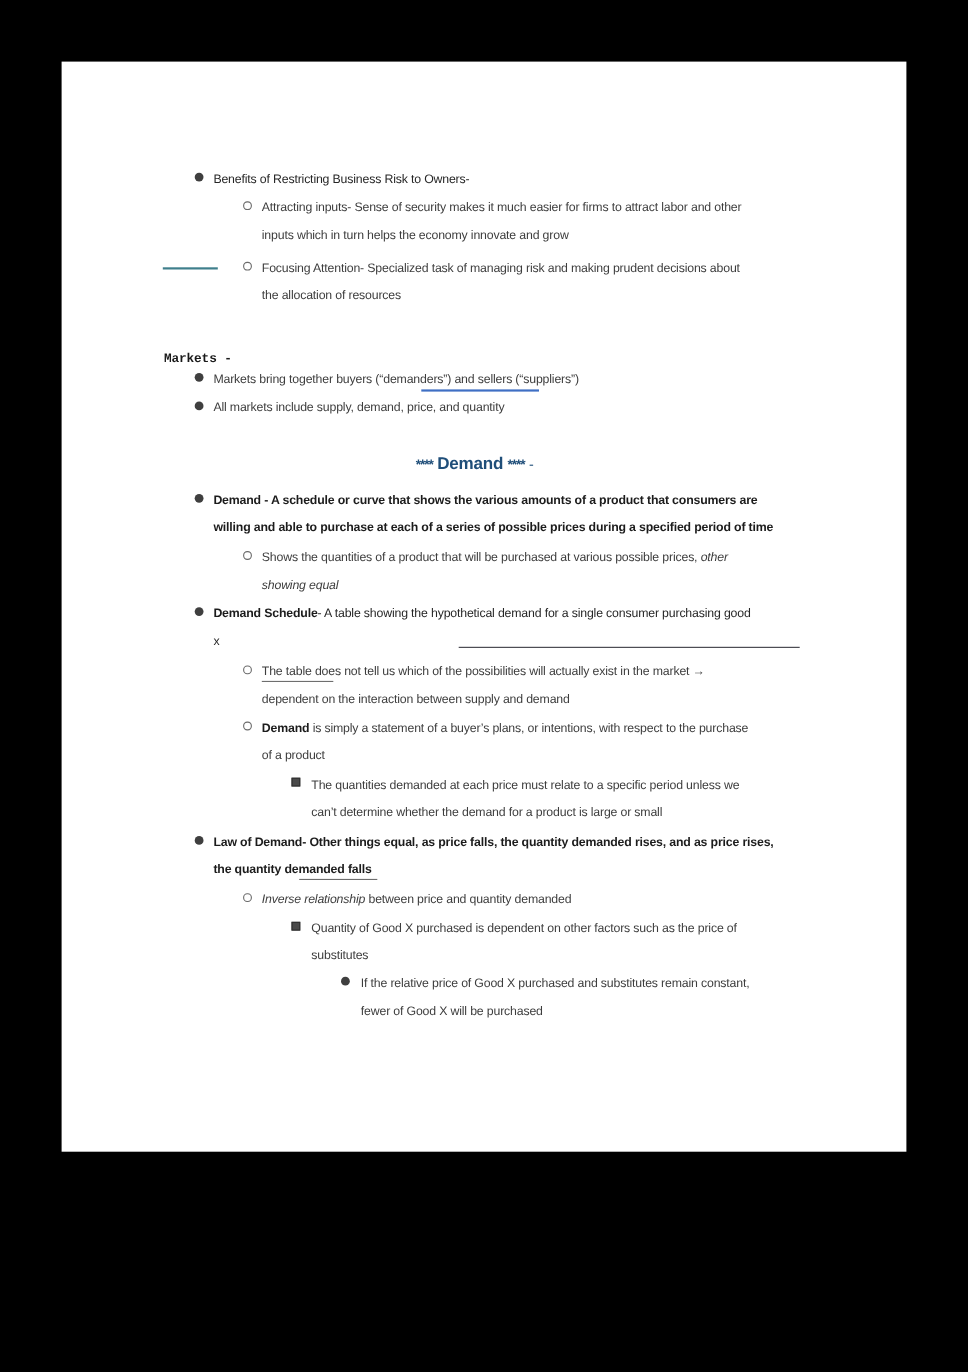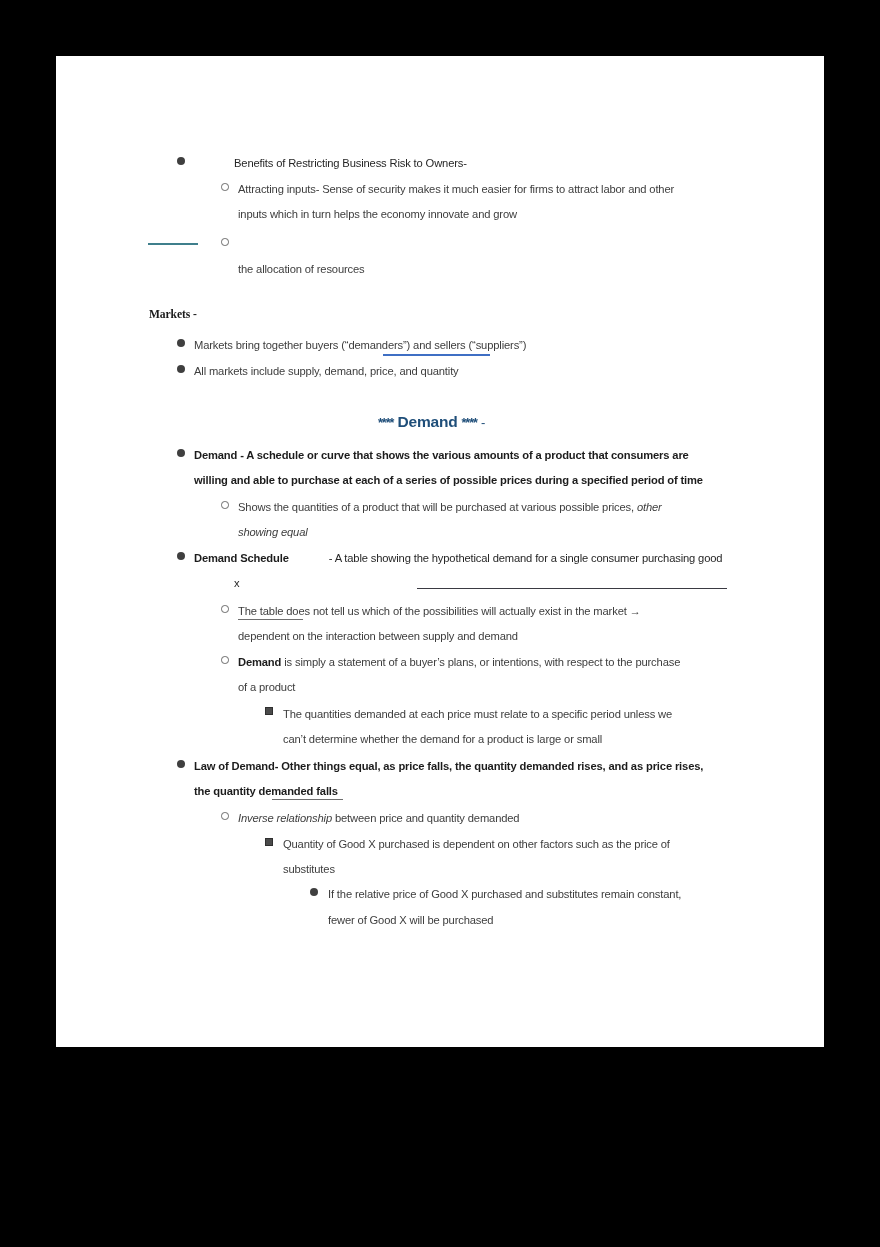--- a/index.html
+++ b/index.html
@@ -32,21 +32,21 @@
   .line {
     position: absolute;
     font-family: "Liberation Sans", sans-serif;
     font-size: 11.2px;
     line-height: 25.5px;
     color: #3d3d3d;
     white-space: nowrap;
     letter-spacing: -0.15px;
   }
 
-  .dark { color: #262626; margin-left: 40px; }
+  .dark { color: #262626; }
   .bold { font-weight: bold; color: #1c1c1c; }
   .ital { font-style: italic; }
 
   
   .bullet {
     position: absolute;
     font-family: "Liberation Sans", sans-serif;
   }
   .bul-disc {
     width: 8px; height: 8px;
@@ -82,26 +82,27 @@
     background: #3a3a42;
   }
   .rule-gray {
     height: 1.1px;
     background: #6e6e6e;
   }
 
   
   .section-head {
     position: absolute;
-    font-family: Liberation Serif, serif;
+    font-family: Liberation Mono, monospace;
     font-size: 11.6px;
     font-weight: bold;
     color: #1a1a1a;
     white-space: nowrap;
     letter-spacing: -0.1px;
+    margin-top: 12px;
   }
   .demand-head {
     position: absolute;
     font-family: "Liberation Sans", sans-serif;
     font-size: 15.5px;
     font-weight: bold;
     color: #1f4e79;
     white-space: nowrap;
     letter-spacing: -0.2px;
   }
@@ -123,20 +124,21 @@
     <span class="bullet bul-disc" style="left:121px; top:101px;"></span>
     <span class="line dark" style="left:138px; top:95px; width:560px;">Benefits of Restricting Business Risk to Owners-</span>
 
     <span class="bullet bul-circle" style="left:165px; top:127px;"></span>
     <span class="line" style="left:182px; top:146px; width:560px;">inputs which in turn helps the economy innovate and grow</span>
     <span class="line" style="left:182px; top:121px; width:560px;">Attracting inputs- Sense of security makes it much easier for firms to attract labor and other</span>
 
     <span class="rule rule-teal" style="left:92px; top:187px; width:50px;"></span>
 
     <span class="bullet bul-circle" style="left:165px; top:182px;"></span>
+    <span class="line" style="left:182px; top:176px; width:560px;">Focusing Attention- Specialized task of managing risk and making prudent decisions about</span>
     <span class="line" style="left:182px; top:201px; width:560px;">the allocation of resources</span>
 
     <span class="section-head" style="left:93px; top:252px;">Markets -</span>
 
     <span class="bullet bul-disc" style="left:121px; top:283px;"></span>
     <span class="line" style="left:138px; top:277px;">Markets bring together buyers (“demanders”) and sellers (“suppliers”)</span>
     <span class="rule rule-blue" style="left:327px; top:298px; width:107px;"></span>
 
     <span class="bullet bul-disc" style="left:121px; top:309px;"></span>
     <span class="line" style="left:138px; top:303px;">All markets include supply, demand, price, and quantity</span>

